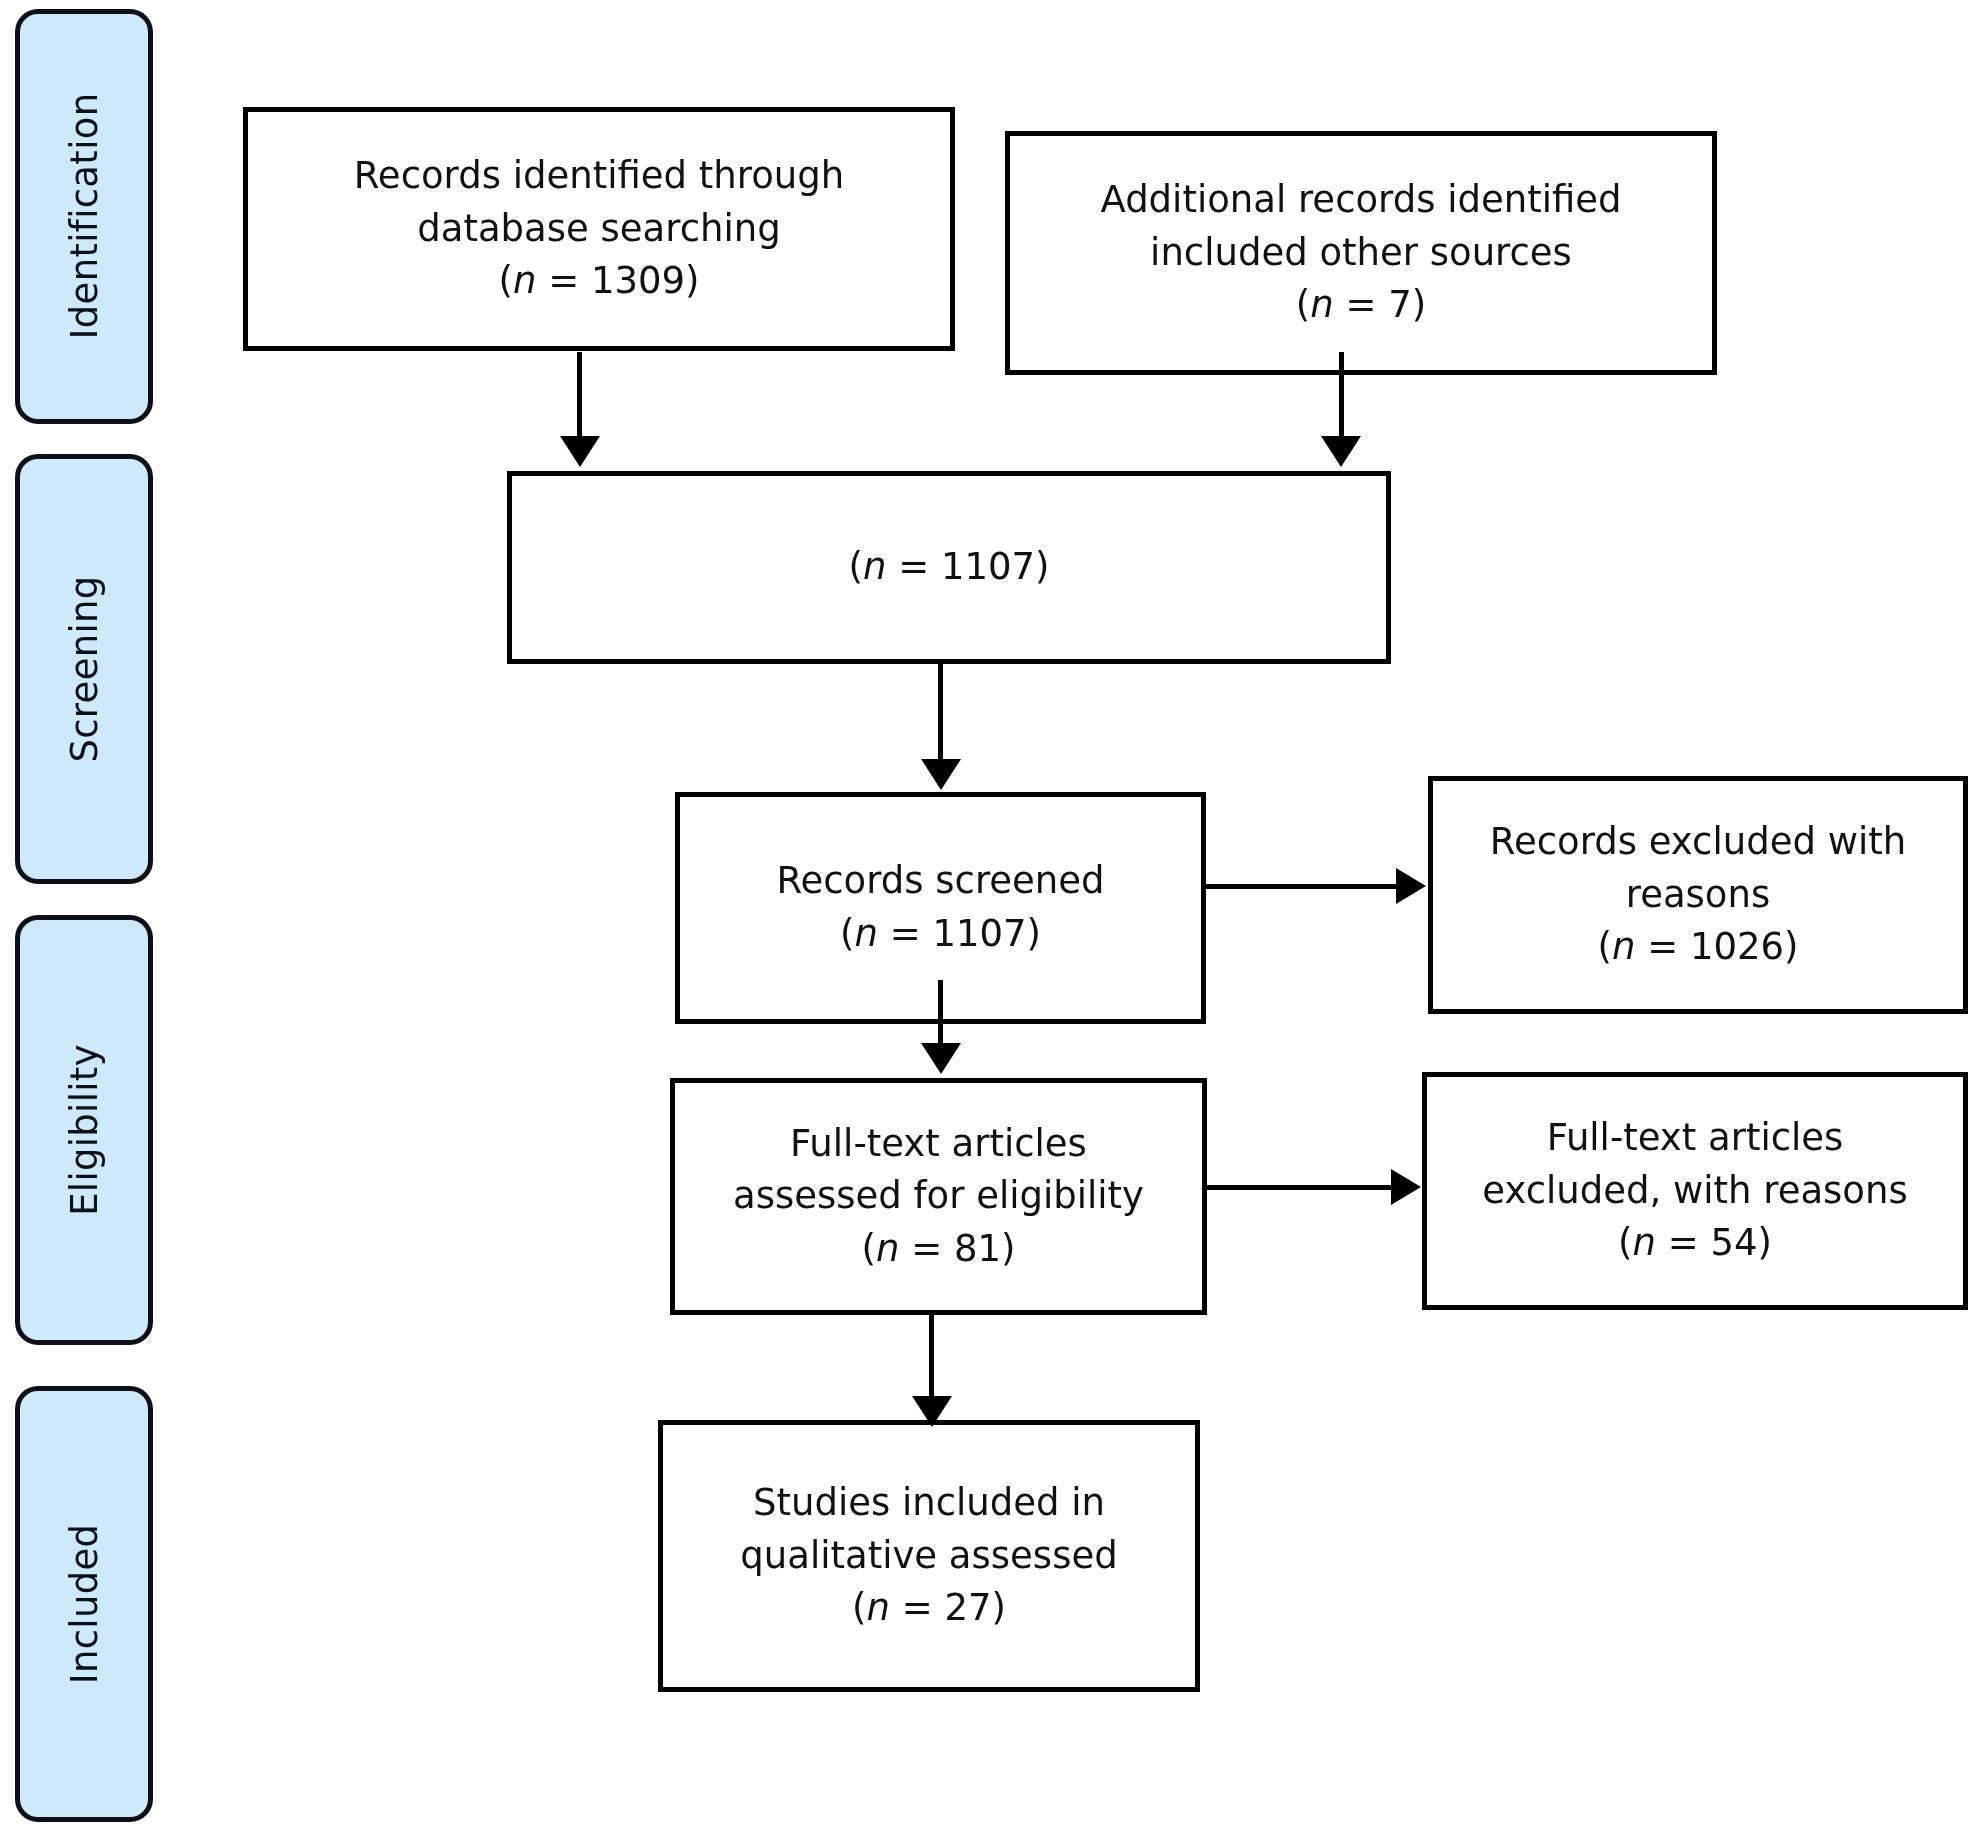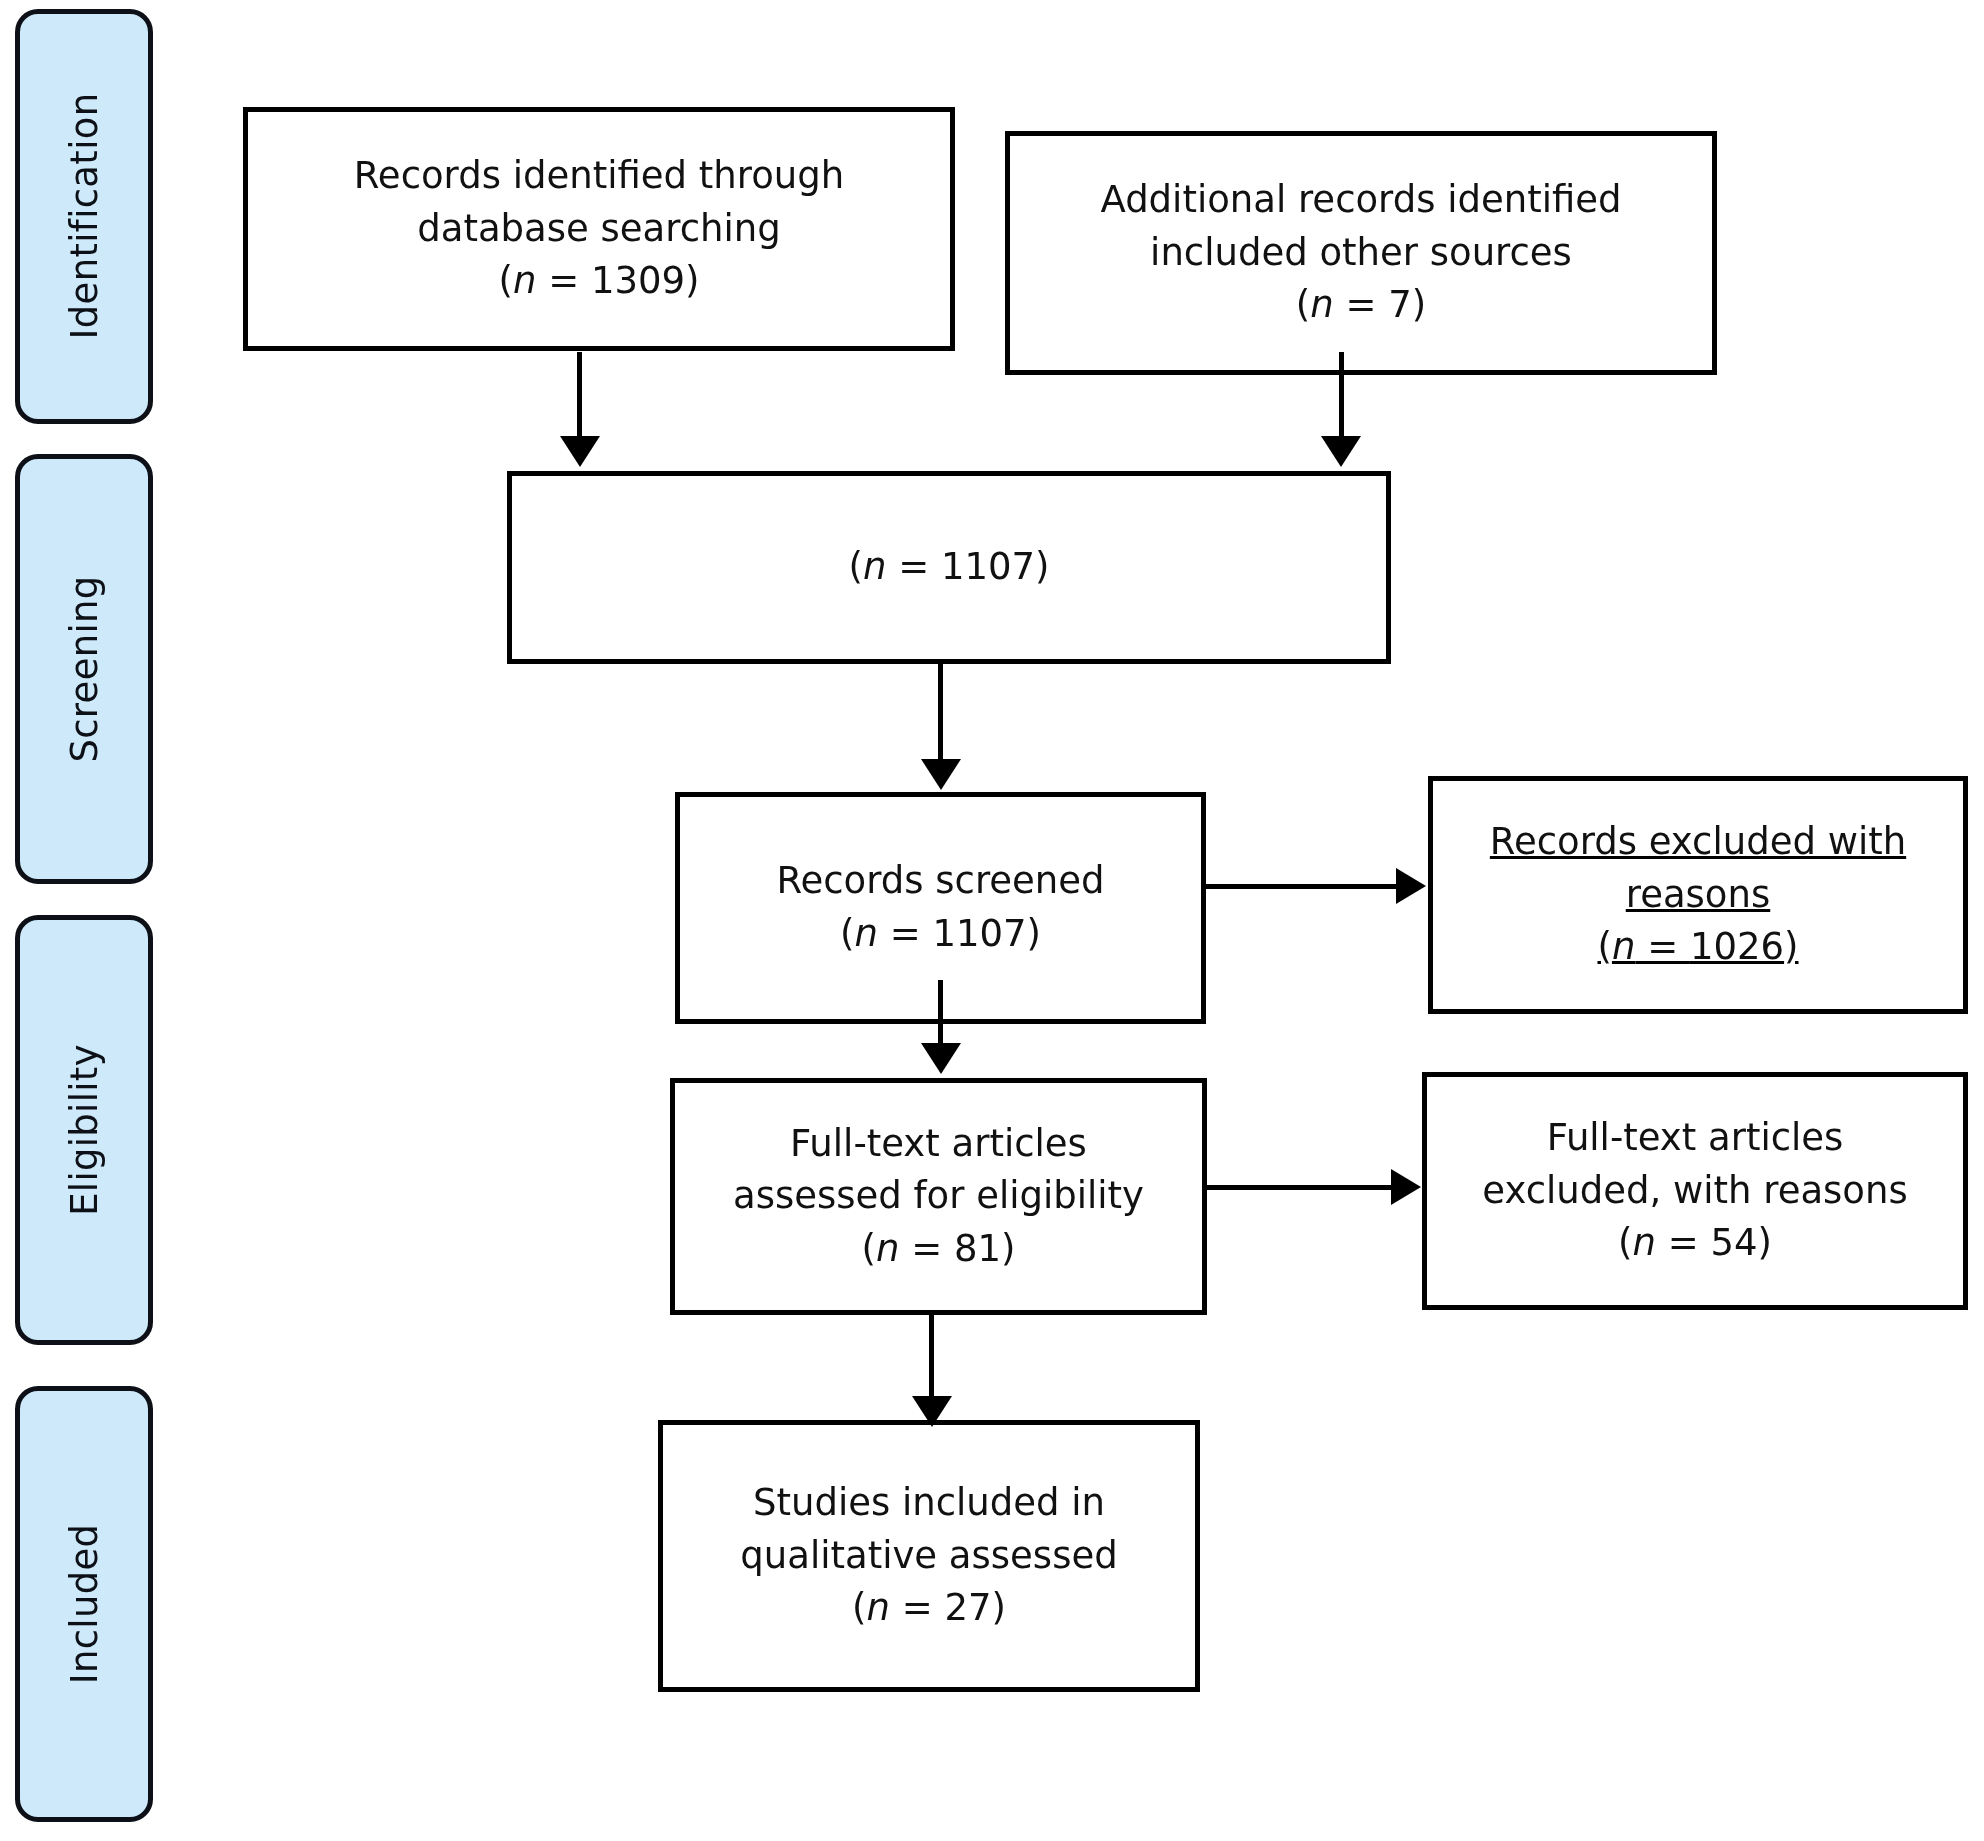--- a/index.html
+++ b/index.html
@@ -132,21 +132,21 @@
     </div>
   </div>
 
   <div class="flowbox" style="left:675px; top:792px; width:531px; height:232px;justify-content:center;">
     <div class="txt">
       <div>Records screened</div>
       <div><span>(</span><em>n</em><span> = </span><span>1107</span><span>)</span></div>
     </div>
   </div>
 
-  <div class="flowbox" style="left:1428px; top:776px; width:540px; height:238px;text-decoration:underline;">
+  <div class="flowbox" style="left:1428px; top:776px; width:540px; height:238px;">
     <div class="txt">
       <div>Records excluded with</div>
       <div>reasons</div>
       <div><span>(</span><em>n</em><span> = </span><span>1026</span><span>)</span></div>
     </div>
   </div>
 
   <div class="flowbox" style="left:670px; top:1078px; width:537px; height:237px;">
     <div class="txt">
       <div>Full-text articles</div>

